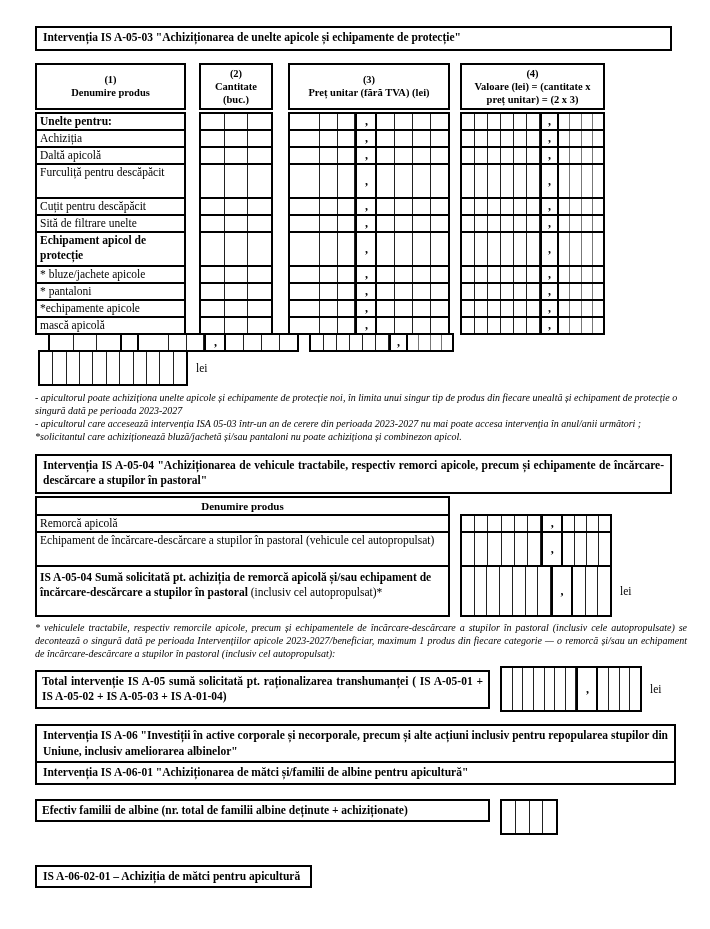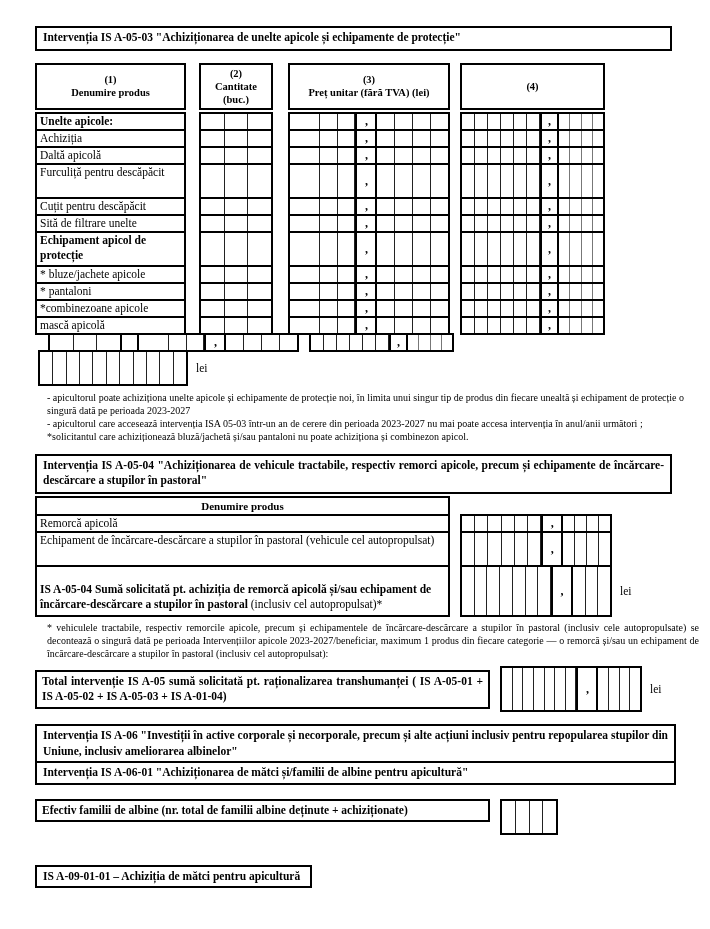--- a/index.html
+++ b/index.html
@@ -43,21 +43,21 @@
   .val .c:nth-child(-n+6){border-right-color:#222;}
 
   
   .sumrow{display:flex;align-items:stretch;margin-top:-2px;height:36px;}
   .sumtext{box-sizing:border-box;border:2px solid #000;padding:1px 4px;
            font-weight:bold;font-size:11.5px;line-height:1.3;}
   .sumcells{box-sizing:border-box;border:2px solid #000;display:flex;}
   .lei{align-self:center;font-size:11.5px;padding-left:8px;}
 
   
-  .notes{width:652px;margin-top:5px;font-size:10px;line-height:1.32;margin-left:12px;}
+  .notes{width:652px;margin-top:5px;font-style:italic;font-size:10px;line-height:1.32;}
   .notes p{margin:0;}
 
   
   .hbox2{box-sizing:border-box;border:2px solid #000;display:flex;align-items:center;
          justify-content:center;font-weight:bold;font-size:11px;height:20px;}
   .trow2{display:flex;align-items:stretch;margin-top:-2px;}
   .name2{box-sizing:border-box;width:415px;border:2px solid #000;padding:0 3px;
          font-size:11.5px;line-height:15px;}
   .h19{height:19px}.h36{height:36px}.h52{height:52px}
   .vgrp{box-sizing:border-box;width:152px;border:2px solid #000;display:flex;}
@@ -97,27 +97,28 @@
       <span>Cantitate (buc.)</span>
     </div>
     <div class="sp s15"></div>
     <div class="hbox w162">
       <span>(3)</span>
       <span>Preț unitar (fără TVA) (lei)</span>
     </div>
     <div class="sp s10"></div>
     <div class="hbox w145">
       <span>(4)</span>
+      <span>Valoare (lei) = (cantitate x preț unitar) = (2 x 3)</span>
     </div>
   </div>
 
   <div class="tbody">
 
     <div class="trow">
-      <div class="name bold">Unelte apicole:</div>
+      <div class="name bold">Unelte pentru:</div>
       <div class="sp s13"></div>
       <div class="grp qty">
           <span class="c" style="flex-grow: 1;"></span>
           <span class="c" style="flex-grow: 1;"></span>
           <span class="c" style="flex-grow: 1;"></span>
         </div>
       <div class="sp s15"></div>
       <div class="grp price">
           <span class="c" style="flex-grow: 1.7;"></span>
           <span class="c" style="flex-grow: 1;"></span>
@@ -418,21 +419,21 @@
           <span class="c" style="flex-grow: 1;"></span>
           <span class="cm">,</span>
           <span class="c" style="flex-grow: 0.85;"></span>
           <span class="c" style="flex-grow: 0.85;"></span>
           <span class="c" style="flex-grow: 0.85;"></span>
           <span class="c" style="flex-grow: 0.85;"></span>
         </div>
     </div>
 
     <div class="trow">
-      <div class="name">*combinezoane apicole</div>
+      <div class="name">*echipamente apicole</div>
       <div class="sp s13"></div>
       <div class="grp qty">
           <span class="c" style="flex-grow: 1;"></span>
           <span class="c" style="flex-grow: 1;"></span>
           <span class="c" style="flex-grow: 1;"></span>
         </div>
       <div class="sp s15"></div>
       <div class="grp price">
           <span class="c" style="flex-grow: 1.7;"></span>
           <span class="c" style="flex-grow: 1;"></span>
@@ -588,21 +589,21 @@
           <span class="c" style="flex-grow: 1;"></span>
           <span class="c" style="flex-grow: 1;"></span>
           <span class="cm">,</span>
           <span class="c" style="flex-grow: 0.9;"></span>
           <span class="c" style="flex-grow: 0.9;"></span>
           <span class="c" style="flex-grow: 0.9;"></span>
           <span class="c" style="flex-grow: 0.9;"></span>
         </div>
     </div>
     <div class="trow2 h52">
-      <div class="name2" style="font-size:11.5px;line-height:1.3;padding-top:15px;">
+      <div class="name2" style="font-size:11.5px;line-height:1.3;padding-top:3px;">
         <b>IS A-05-04 Sumă solicitată pt. achiziția de remorcă apicolă și/sau echipament de încărcare-descărcare a stupilor în pastoral </b><span>(inclusiv cel autopropulsat)*</span>
       </div>
       <div class="sp s10"></div>
       <div class="vgrp">
           <span class="c" style="flex-grow: 1;"></span>
           <span class="c" style="flex-grow: 1;"></span>
           <span class="c" style="flex-grow: 1;"></span>
           <span class="c" style="flex-grow: 1;"></span>
           <span class="c" style="flex-grow: 1;"></span>
           <span class="c" style="flex-grow: 1;"></span>
@@ -648,15 +649,15 @@
   <div class="effrow">
     <div class="efftext just">Efectiv familii de albine (nr. total de familii albine deținute + achiziționate)</div>
     <div class="effcells">
         <span class="c" style="flex-grow: 1;"></span>
         <span class="c" style="flex-grow: 1;"></span>
         <span class="c" style="flex-grow: 1;"></span>
         <span class="c" style="flex-grow: 1;"></span>
       </div>
   </div>
 
-  <div class="sec5">IS A-09-01-01 – Achiziția de mătci pentru apicultură</div>
+  <div class="sec5">IS A-06-02-01 – Achiziția de mătci pentru apicultură</div>
 
 </div>
 
 </body></html>

